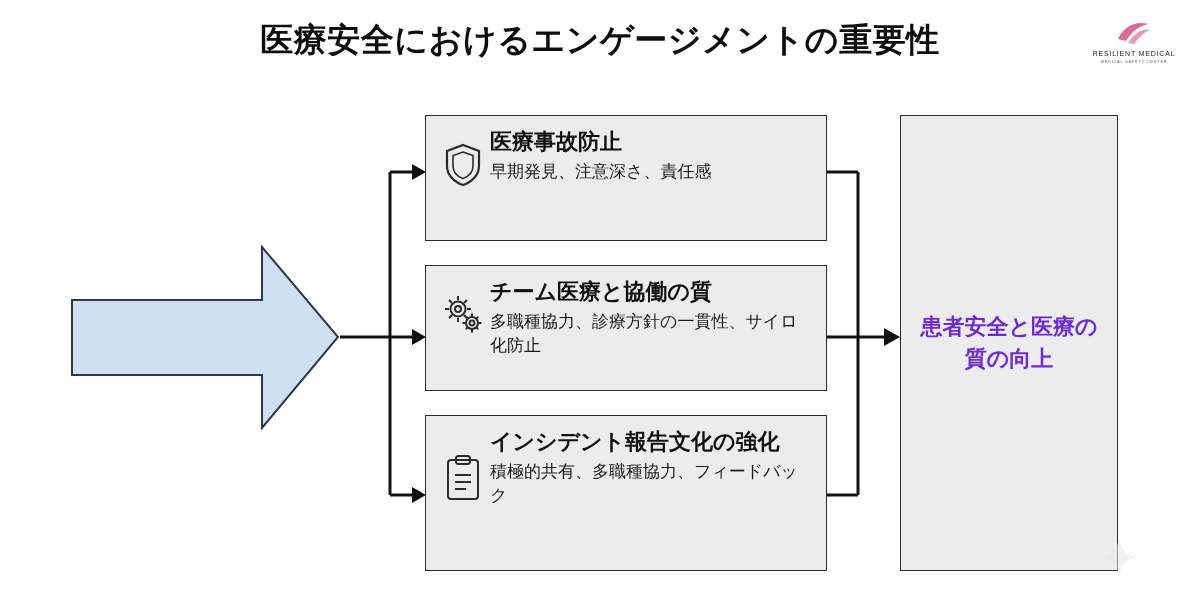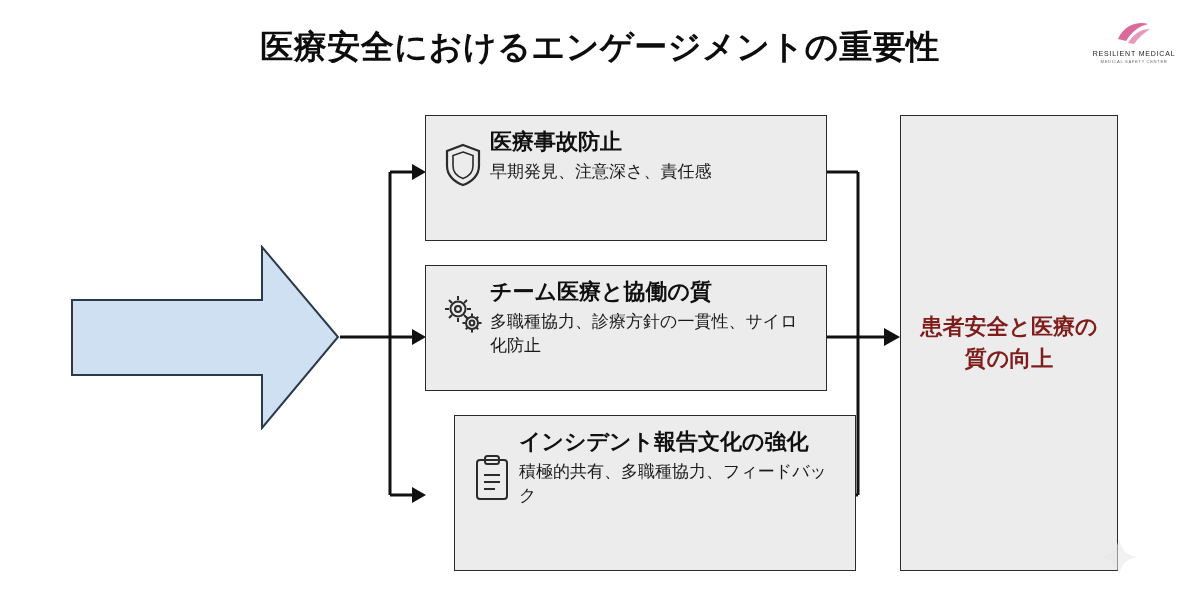--- a/index.html
+++ b/index.html
@@ -27,21 +27,20 @@
     position: absolute;
     left: 0;
     top: 18px;
     width: 1200px;
     text-align: center;
     font-size: 33px;
     font-weight: bold;
     letter-spacing: 0.5px;
     color: #0d0d0d;
     white-space: nowrap;
-    margin-top: 7px;
   }
 
   
   .logo {
     position: absolute;
     right: 18px;
     top: 8px;
     width: 96px;
     height: 66px;
     display: flex;
@@ -99,21 +98,21 @@
     background: #ececec;
     border: 1.5px solid #2b2b2b;
     box-sizing: border-box;
     padding: 12px 14px 12px 14px;
     display: flex;
     flex-direction: row;
     align-items: flex-start;
   }
   #card-0 { top: 115px; height: 126px; }
   #card-1 { top: 265px; height: 126px; }
-  #card-2 { top: 415px; height: 156px; margin-left: 29px; }
+  #card-2 { top: 415px; height: 156px; }
 
   .card-icon {
     width: 46px;
     min-width: 46px;
     margin-top: 14px;
     margin-right: 4px;
     display: flex;
     align-items: flex-start;
     justify-content: center;
   }
@@ -146,21 +145,21 @@
     box-sizing: border-box;
     display: flex;
     align-items: center;
     justify-content: center;
   }
   .result-text {
     font-size: 22px;
     font-weight: bold;
     line-height: 1.45;
     text-align: center;
-    color: #7f1d1d;
+    color: #6d28d9;
     padding: 0 18px;
   }
 
   
   .connectors {
     position: absolute;
     left: 0;
     top: 0;
     width: 1200px;
     height: 600px;

